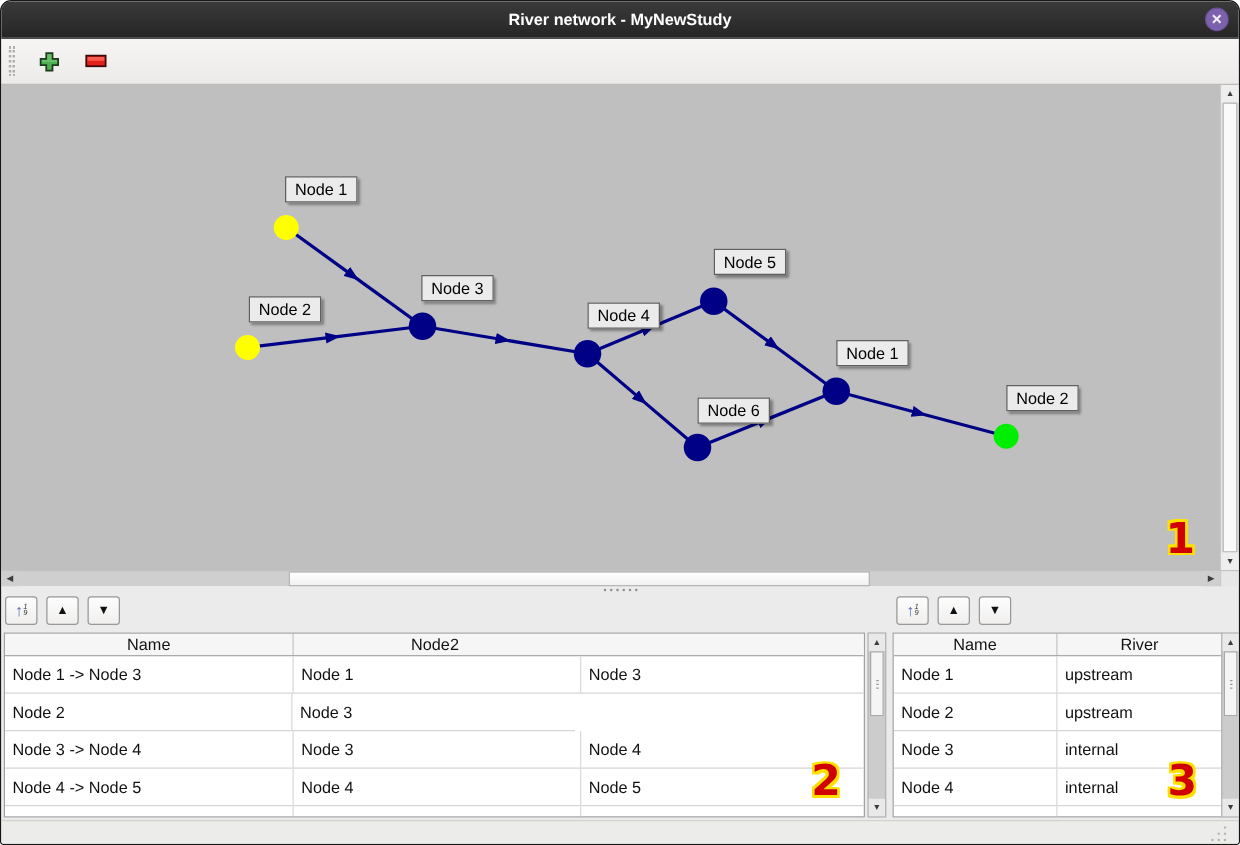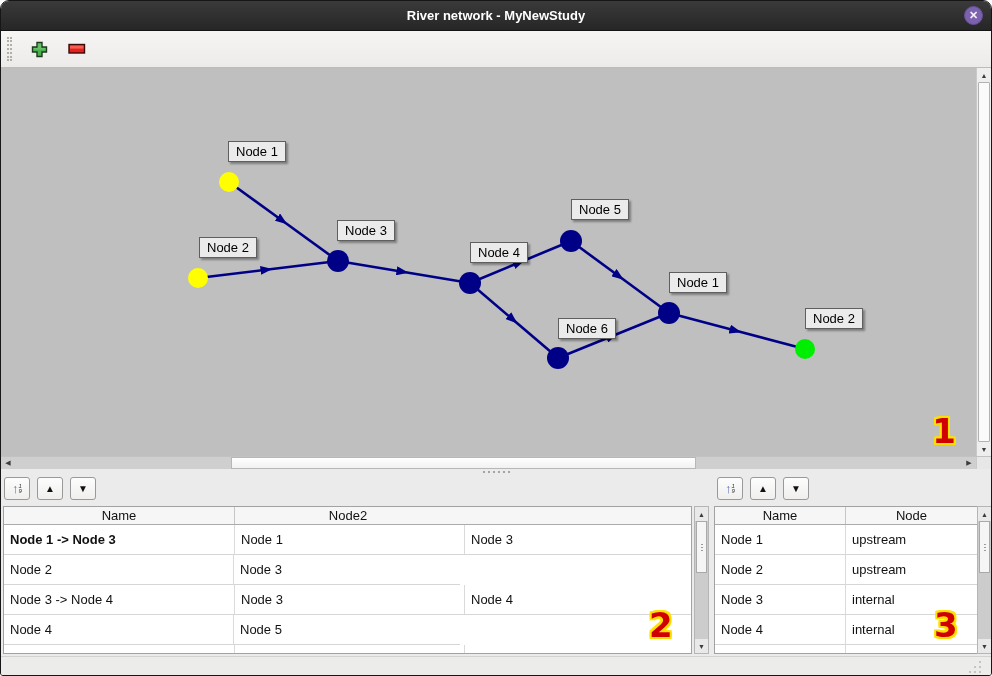--- a/index.html
+++ b/index.html
@@ -236,34 +236,35 @@
         <span>▼</span>
       </span>
     </div>
 
     <div class="dtable" style="left:2px; width:689px; height:148px;">
       <div class="thead">
         <span class="th" style="width:231px;">Name</span>
         <span class="th" style="width:226px;">Node2</span>
       </div>
       <div class="trow">
-        <span class="td" style="width:231px;font-weight:bold;">Node 1 -&gt; Node 3</span>
+        <span class="td" style="width:231px;">Node 1 -&gt; Node 3</span>
         <span class="td" style="width:230px;">Node 1</span>
         <span class="td" style="width:226px;">Node 3</span>
       </div>
       <div class="trow">
         <span class="td" style="width:230px;">Node 2</span>
         <span class="td" style="width:226px;">Node 3</span>
       </div>
       <div class="trow">
         <span class="td" style="width:231px;">Node 3 -&gt; Node 4</span>
         <span class="td" style="width:230px;">Node 3</span>
         <span class="td" style="width:226px;">Node 4</span>
       </div>
       <div class="trow">
+        <span class="td" style="width:231px;">Node 4 -&gt; Node 5</span>
         <span class="td" style="width:230px;">Node 4</span>
         <span class="td" style="width:226px;">Node 5</span>
       </div>
       <div class="trow partial">
         <span class="td" style="width:231px;"></span>
         <span class="td" style="width:230px;"></span>
         <span class="td" style="width:226px;"></span>
       </div>
     </div>
     <div class="tbl-scroll" style="left:693px;">
@@ -273,21 +274,21 @@
           <i></i>
           <i></i>
         </span>
       <span style="flex:1;"></span>
       <span class="sb-arrow">▼</span>
     </div>
 
     <div class="dtable" style="left:713px; width:264px; height:148px;">
       <div class="thead">
         <span class="th" style="width:131px;">Name</span>
-        <span class="th" style="width:131px;">Node</span>
+        <span class="th" style="width:131px;">River</span>
       </div>
       <div class="trow">
         <span class="td" style="width:131px;">Node 1</span>
         <span class="td" style="width:131px;">upstream</span>
       </div>
       <div class="trow">
         <span class="td" style="width:131px;">Node 2</span>
         <span class="td" style="width:131px;">upstream</span>
       </div>
       <div class="trow">

